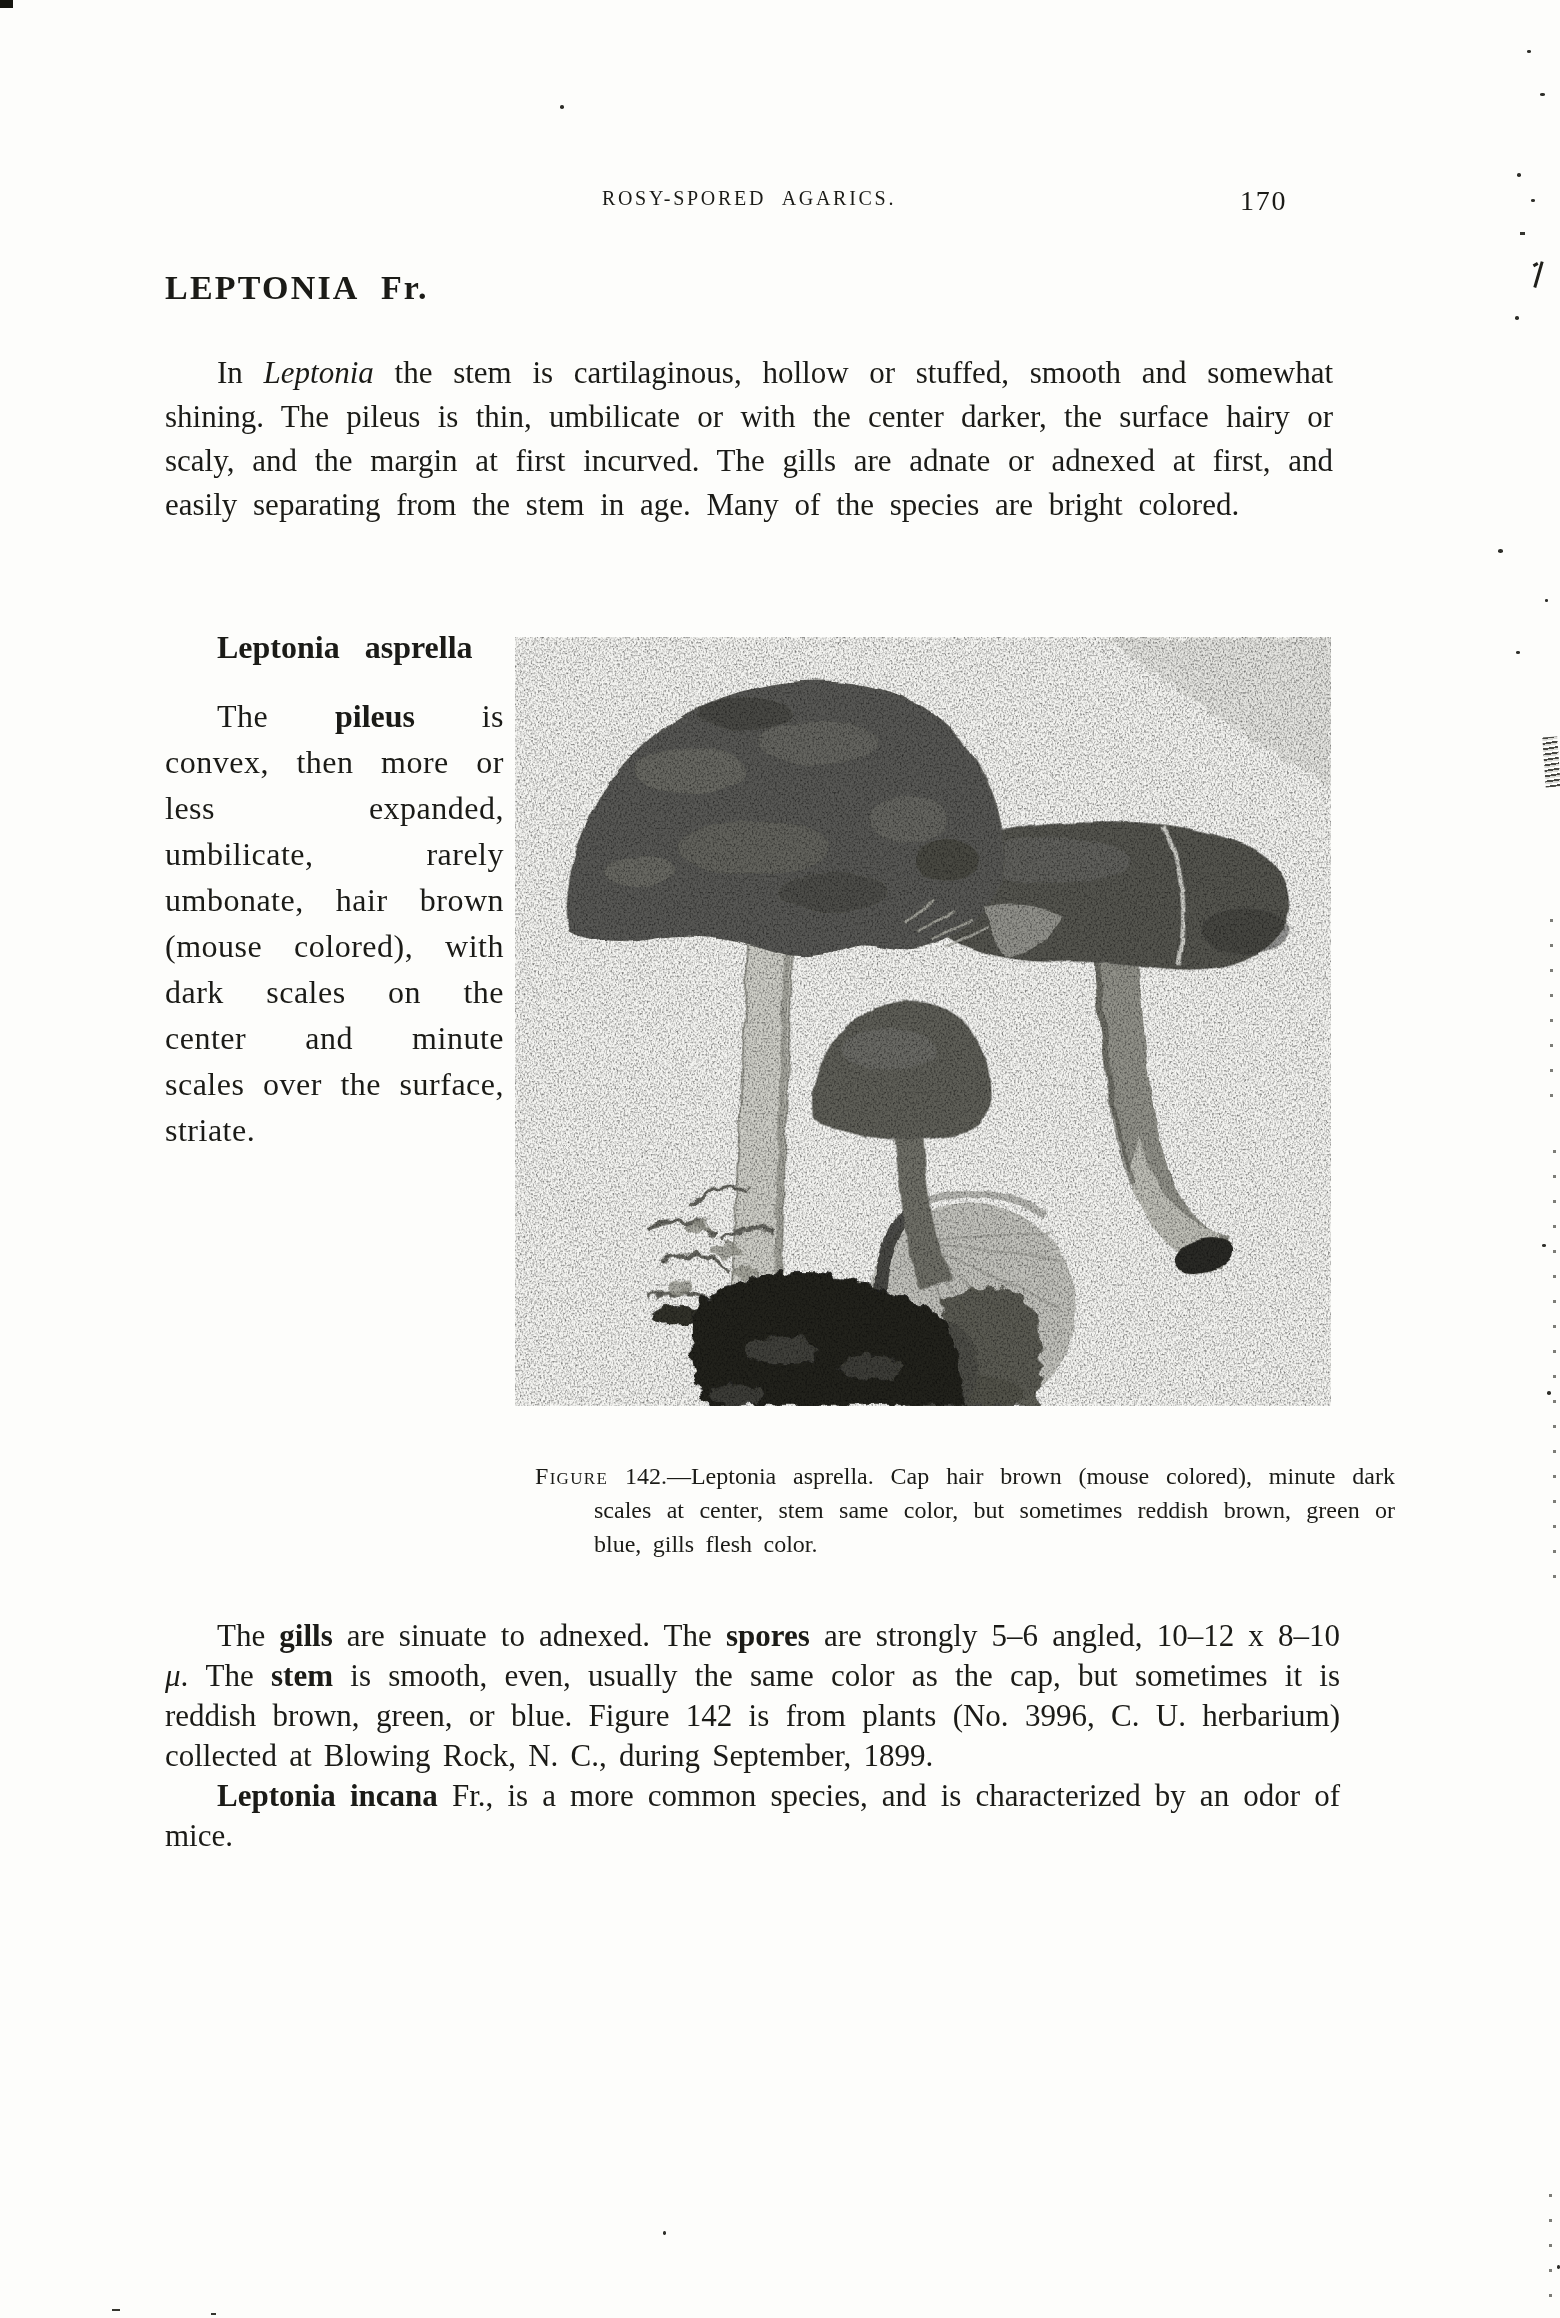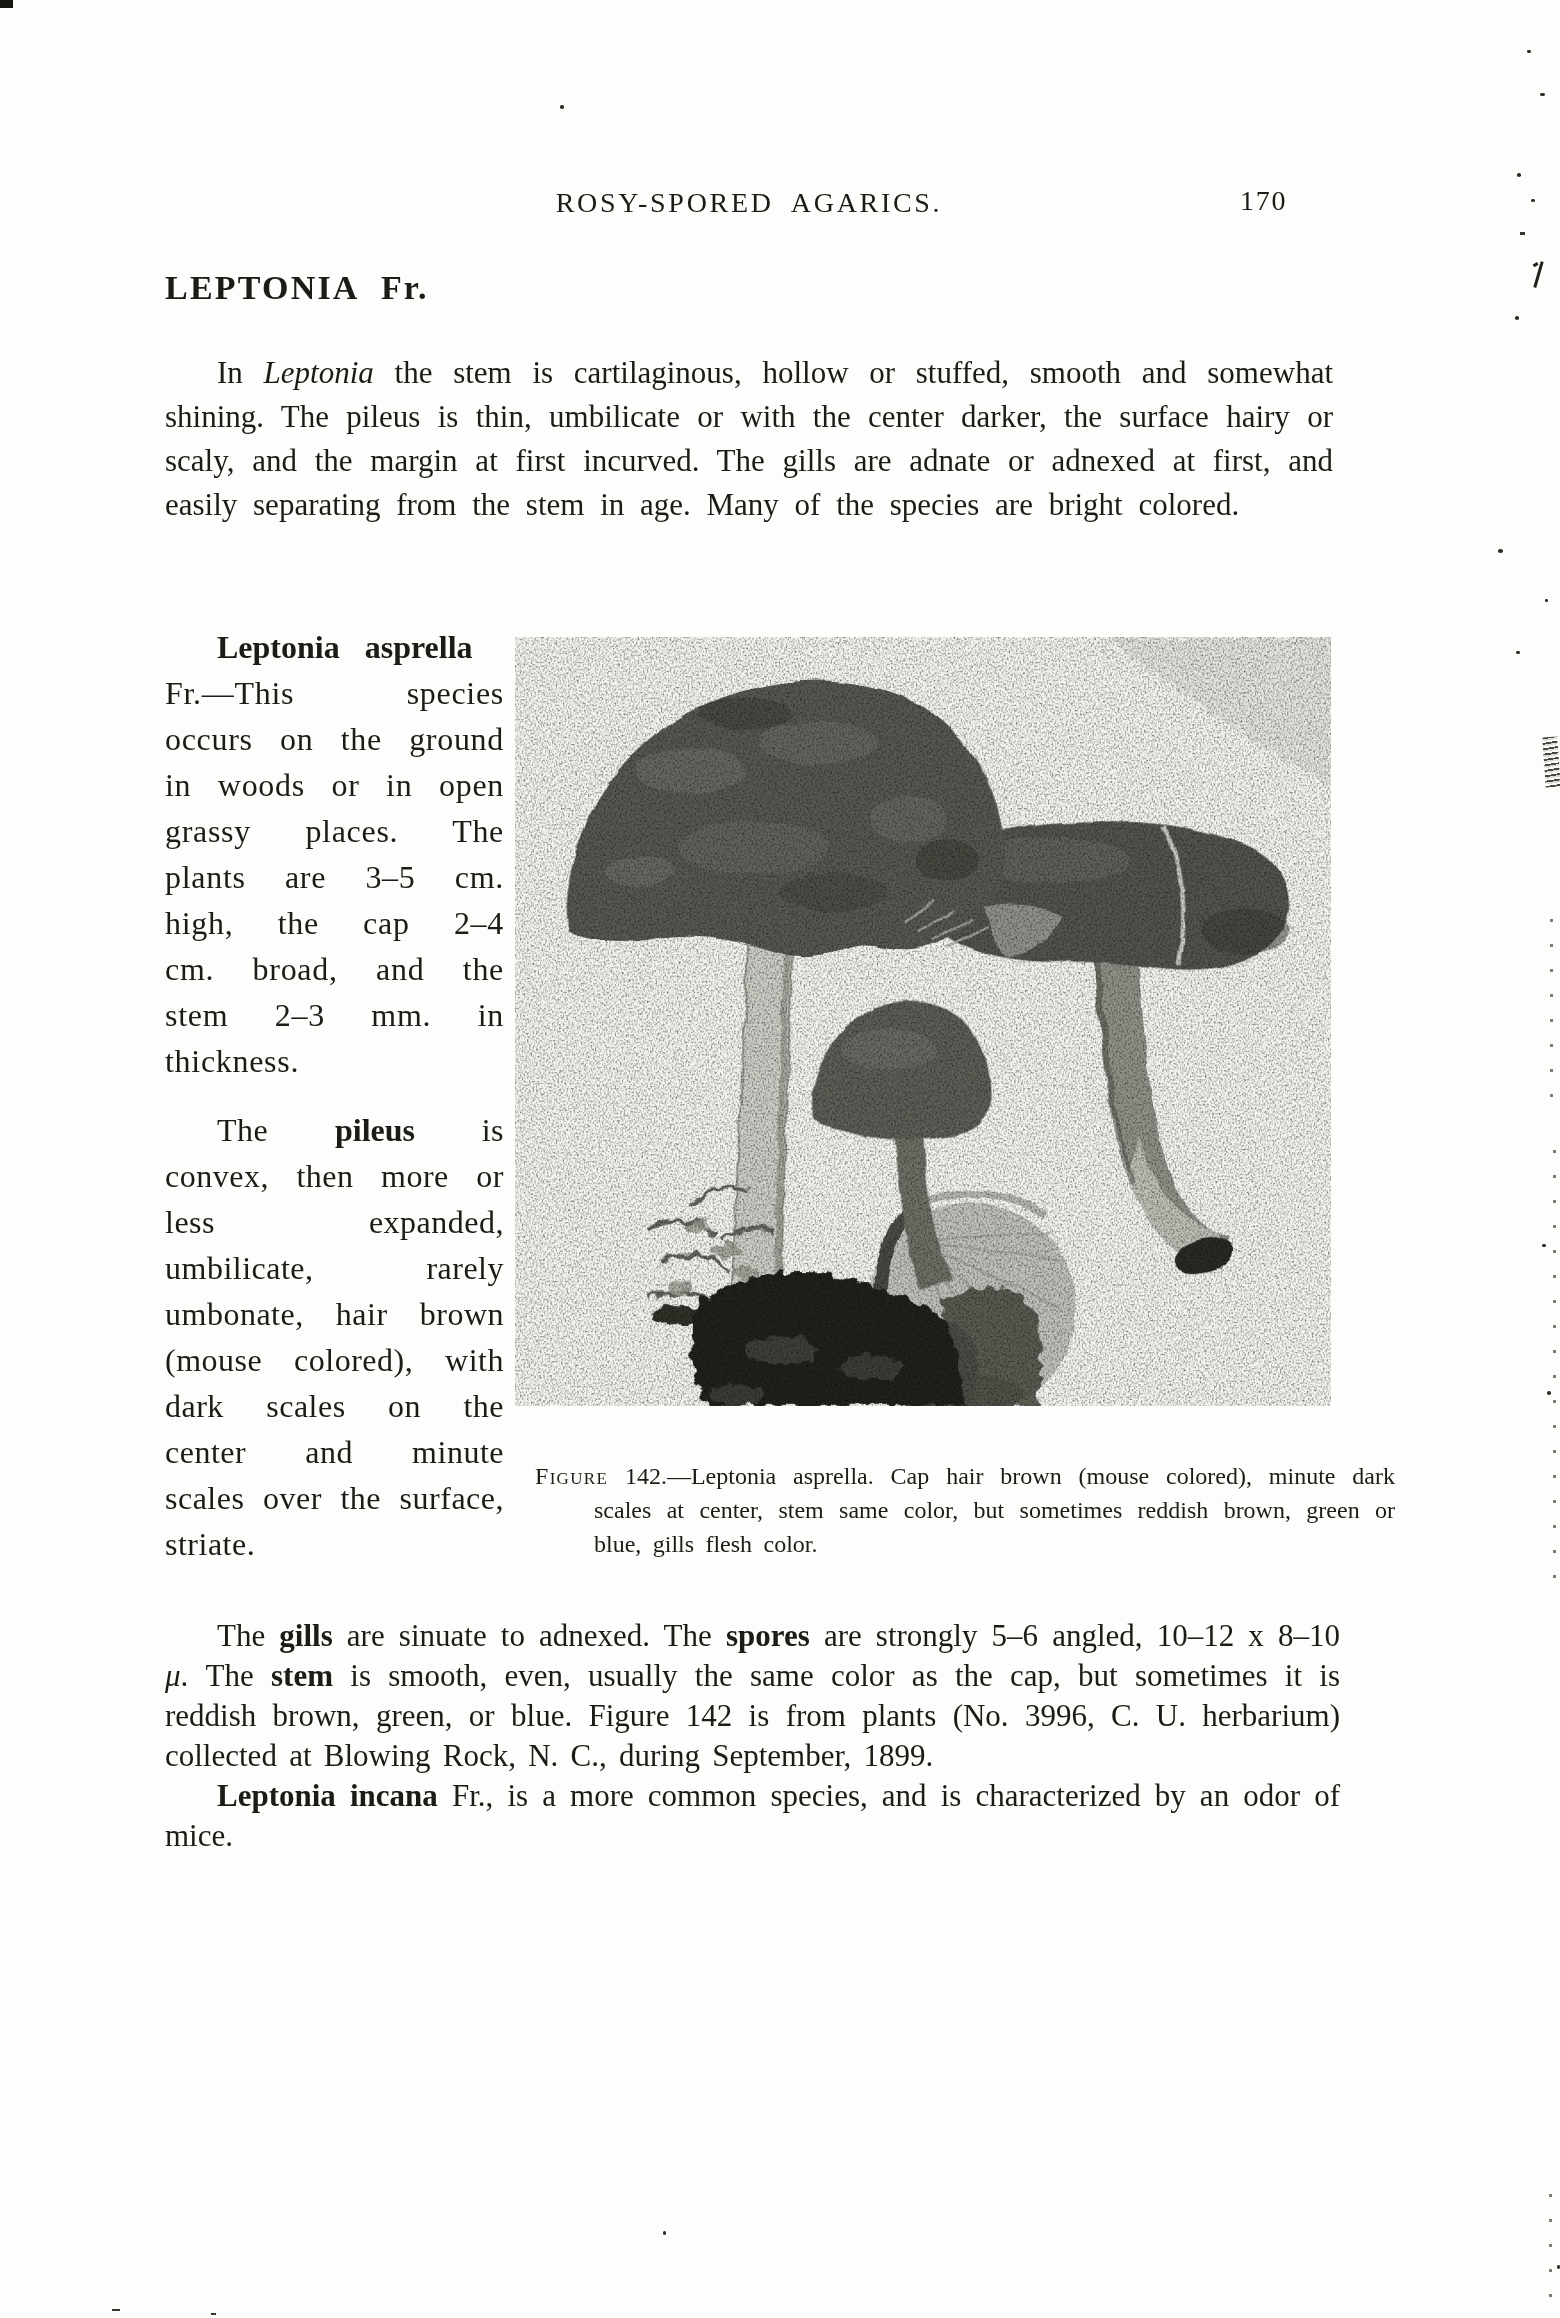--- a/index.html
+++ b/index.html
@@ -4,21 +4,21 @@
 <style>
   html,body{margin:0;padding:0;background:#e9e9e6;}
   .page{
     position:relative;width:1561px;height:2319px;margin:0 auto;
     background:#fdfdfb;color:#1b1b17;overflow:hidden;
     font-family:"Liberation Serif","DejaVu Serif",serif;
   }
   
   .running-head{
     position:absolute;top:187px;left:165px;width:1168px;
-    text-align:center;font-size:28px;letter-spacing:2.7px;word-spacing:9px;
+    text-align:center;font-size:20px;letter-spacing:2.7px;word-spacing:9px;
   }
   .page-num{
     position:absolute;top:185px;left:1240px;
     font-size:28px;letter-spacing:1.8px;
   }
   
   .section-title{
     position:absolute;top:269px;left:165px;width:1168px;margin:0;
     text-align:left;font-size:34px;font-weight:600;
     letter-spacing:2.2px;word-spacing:12.5px;
@@ -74,21 +74,21 @@
 <div class="page">
 
   <div class="running-head">ROSY-SPORED AGARICS.</div>
   <div class="page-num">170</div>
 
   <h1 class="section-title">LEPTONIA Fr.</h1>
 
   <p class="intro"><span>In </span><i>Leptonia</i><span> the stem is cartilaginous, hollow or stuffed, smooth and somewhat shining. The pileus is thin, umbilicate or with the center darker, the surface hairy or scaly, and the margin at first incurved. The gills are adnate or adnexed at first, and easily separating from the stem in age. Many of the species are bright colored.</span></p>
 
   <div class="left-col">
-    <p class="lc-para loose"><b>Leptonia asprella</b><br><span>Fr.—This species occurs on the ground in woods or in open grassy places. The plants are 3–5 cm. high, the cap 2–4 cm. broad, and the stem 2–3 mm. in thickness.</span></p>
+    <p class="lc-para loose"><b>Leptonia asprella</b><br></p>
     <p class="lc-para med"><span>The </span><b>pileus</b><span> is convex, then more or less expanded, umbilicate, rarely umbonate, hair brown (mouse colored), with dark scales on the center and minute scales over the surface, striate.</span></p>
   </div>
 
   <div class="figure" role="img" aria-label="Halftone photograph of three Leptonia asprella mushrooms, one small cap overturned showing pale gills, with moss and debris at the base">
     <svg width="816" height="769" viewBox="0 0 915 862" xmlns="http://www.w3.org/2000/svg">
       <defs>
         <filter id="rough" x="-15%" y="-15%" width="130%" height="130%">
           <feTurbulence type="fractalNoise" baseFrequency="0.02 0.03" numOctaves="2" seed="8" result="t"></feTurbulence>
           <feDisplacementMap in="SourceGraphic" in2="t" scale="8" xChannelSelector="R" yChannelSelector="G"></feDisplacementMap>
         </filter>

